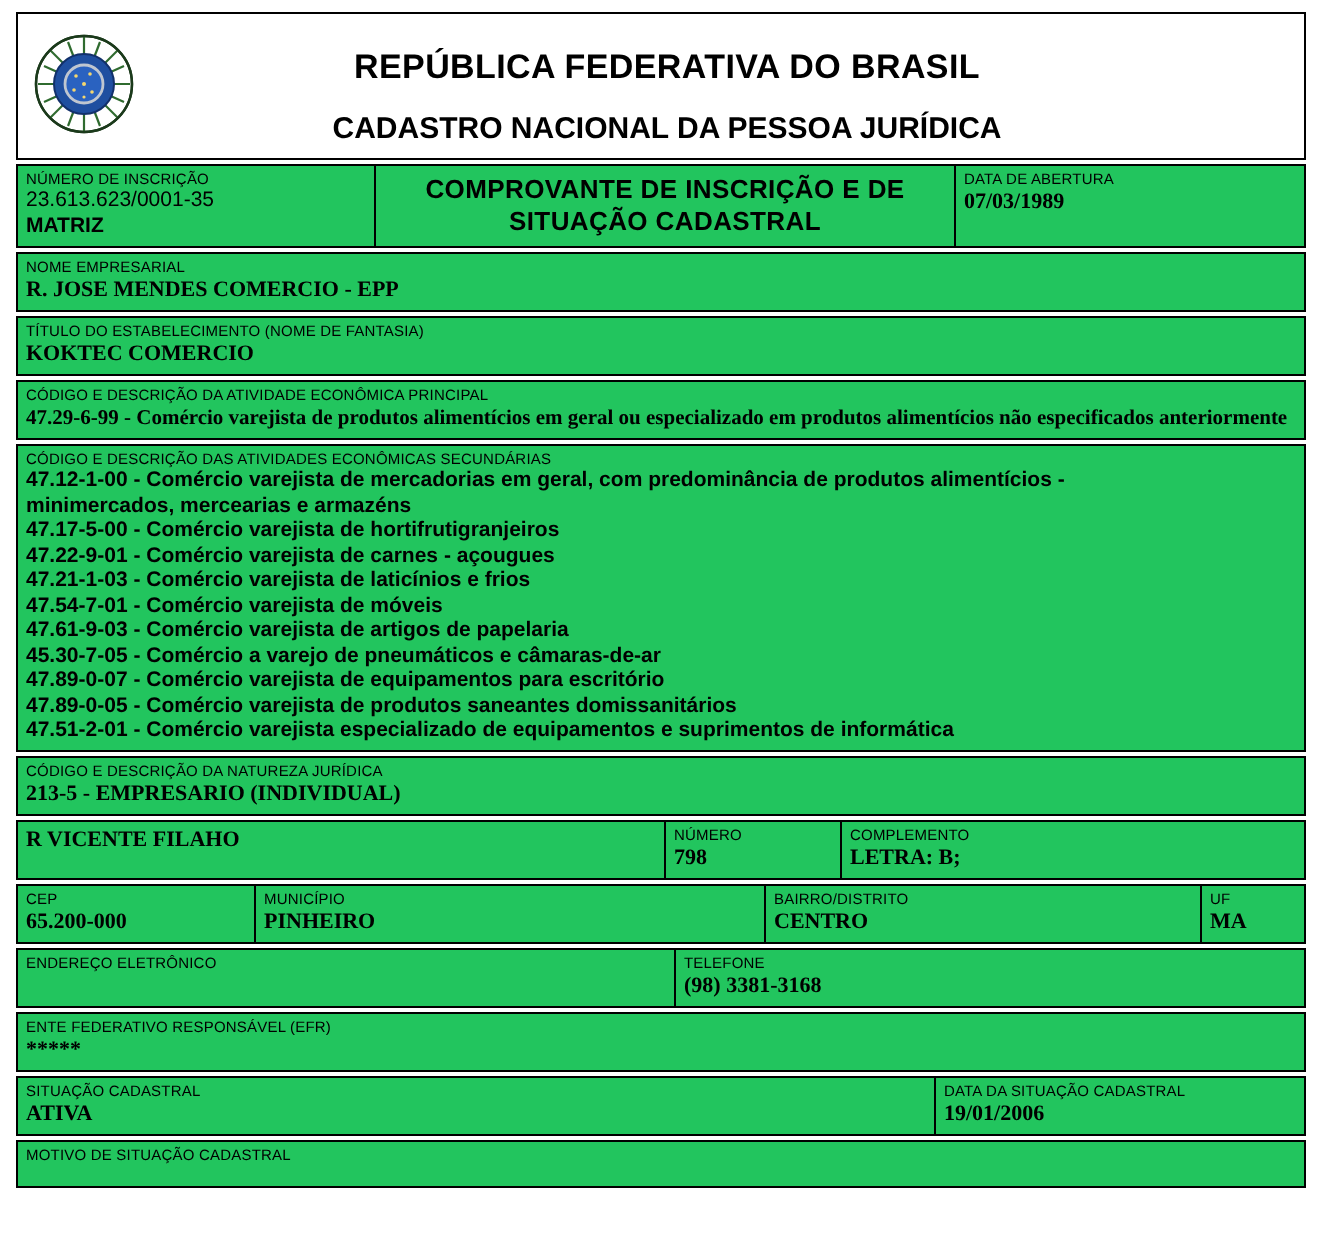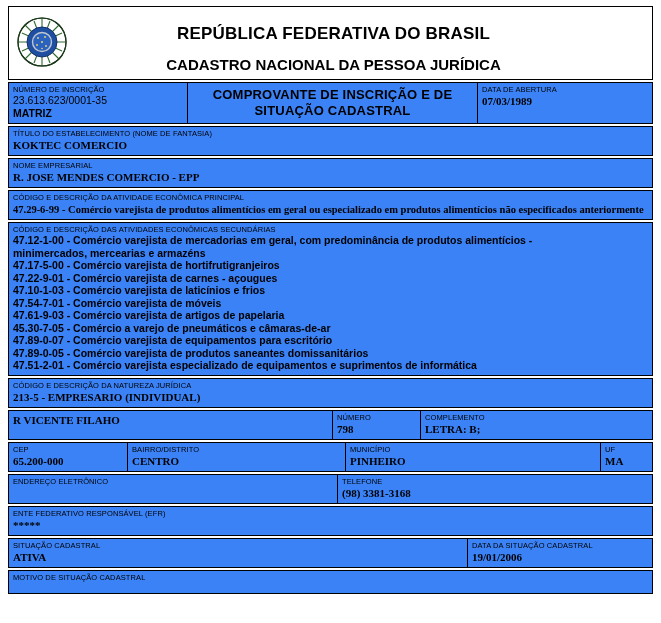--- a/index.html
+++ b/index.html
@@ -57,21 +57,21 @@
   
   .row {
     display: flex;
     box-sizing: border-box;
   }
   .bx {
     border: 1px solid #000;
     box-sizing: border-box;
     padding: 2px 4px 3px 4px;
     position: relative;
-    background: #3b82f6;
+    background: #22c55e;
   }
   .bx + .bx { border-left: none; }
   .rowgap { margin-top: 2px; }
   .lbl {
     font-size: 7.5px;
     line-height: 9px;
     letter-spacing: 0.1px;
     text-transform: uppercase;
     white-space: nowrap;
     overflow: hidden;
@@ -168,48 +168,48 @@
       <div class="ctitle">COMPROVANTE DE INSCRIÇÃO E DE SITUAÇÃO CADASTRAL</div>
     </div>
     <div class="bx insc-right">
       <div class="lbl">DATA DE ABERTURA</div>
       <div class="val">07/03/1989</div>
     </div>
   </div>
 
   <div class="row rowgap">
     <div class="bx b-full">
+      <div class="lbl">NOME EMPRESARIAL</div>
+      <div class="val">R. JOSE MENDES COMERCIO - EPP</div>
+    </div>
+  </div>
+
+  <div class="row rowgap">
+    <div class="bx b-full">
       <div class="lbl">TÍTULO DO ESTABELECIMENTO (NOME DE FANTASIA)</div>
       <div class="val">KOKTEC COMERCIO</div>
-    </div>
-  </div>
-
-  <div class="row rowgap">
-    <div class="bx b-full">
-      <div class="lbl">NOME EMPRESARIAL</div>
-      <div class="val">R. JOSE MENDES COMERCIO - EPP</div>
     </div>
   </div>
 
   <div class="row rowgap">
     <div class="bx b-full">
       <div class="lbl">CÓDIGO E DESCRIÇÃO DA ATIVIDADE ECONÔMICA PRINCIPAL</div>
       <div class="val wrap small">47.29-6-99 - Comércio varejista de produtos alimentícios em geral ou especializado em produtos alimentícios não especificados anteriormente</div>
     </div>
   </div>
 
   <div class="row rowgap">
     <div class="bx b-full">
       <div class="lbl">CÓDIGO E DESCRIÇÃO DAS ATIVIDADES ECONÔMICAS SECUNDÁRIAS</div>
       <div class="secondary-list">
         <div class="item">47.12-1-00 - Comércio varejista de mercadorias em geral, com predominância de produtos alimentícios -</div>
         <div class="item">minimercados, mercearias e armazéns</div>
         <div class="item">47.17-5-00 - Comércio varejista de hortifrutigranjeiros</div>
         <div class="item">47.22-9-01 - Comércio varejista de carnes - açougues</div>
-        <div class="item">47.10-1-03 - Comércio varejista de laticínios e frios</div>
+        <div class="item">47.21-1-03 - Comércio varejista de laticínios e frios</div>
         <div class="item">47.54-7-01 - Comércio varejista de móveis</div>
         <div class="item">47.61-9-03 - Comércio varejista de artigos de papelaria</div>
         <div class="item">45.30-7-05 - Comércio a varejo de pneumáticos e câmaras-de-ar</div>
         <div class="item">47.89-0-07 - Comércio varejista de equipamentos para escritório</div>
         <div class="item">47.89-0-05 - Comércio varejista de produtos saneantes domissanitários</div>
         <div class="item">47.51-2-01 - Comércio varejista especializado de equipamentos e suprimentos de informática</div>
       </div>
     </div>
   </div>
 
@@ -232,28 +232,28 @@
       <div class="lbl">COMPLEMENTO</div>
       <div class="val">LETRA: B;</div>
     </div>
   </div>
 
   <div class="row rowgap">
     <div class="bx cep">
       <div class="lbl">CEP</div>
       <div class="val">65.200-000</div>
     </div>
+    <div class="bx mun">
+      <div class="lbl">MUNICÍPIO</div>
+      <div class="val">PINHEIRO</div>
+    </div>
     <div class="bx bairro">
       <div class="lbl">BAIRRO/DISTRITO</div>
       <div class="val">CENTRO</div>
     </div>
-    <div class="bx mun">
-      <div class="lbl">MUNICÍPIO</div>
-      <div class="val">PINHEIRO</div>
-    </div>
     <div class="bx uf">
       <div class="lbl">UF</div>
       <div class="val">MA</div>
     </div>
   </div>
 
   <div class="row rowgap">
     <div class="bx email">
       <div class="lbl">ENDEREÇO ELETRÔNICO</div>
       <div class="val"></div>

